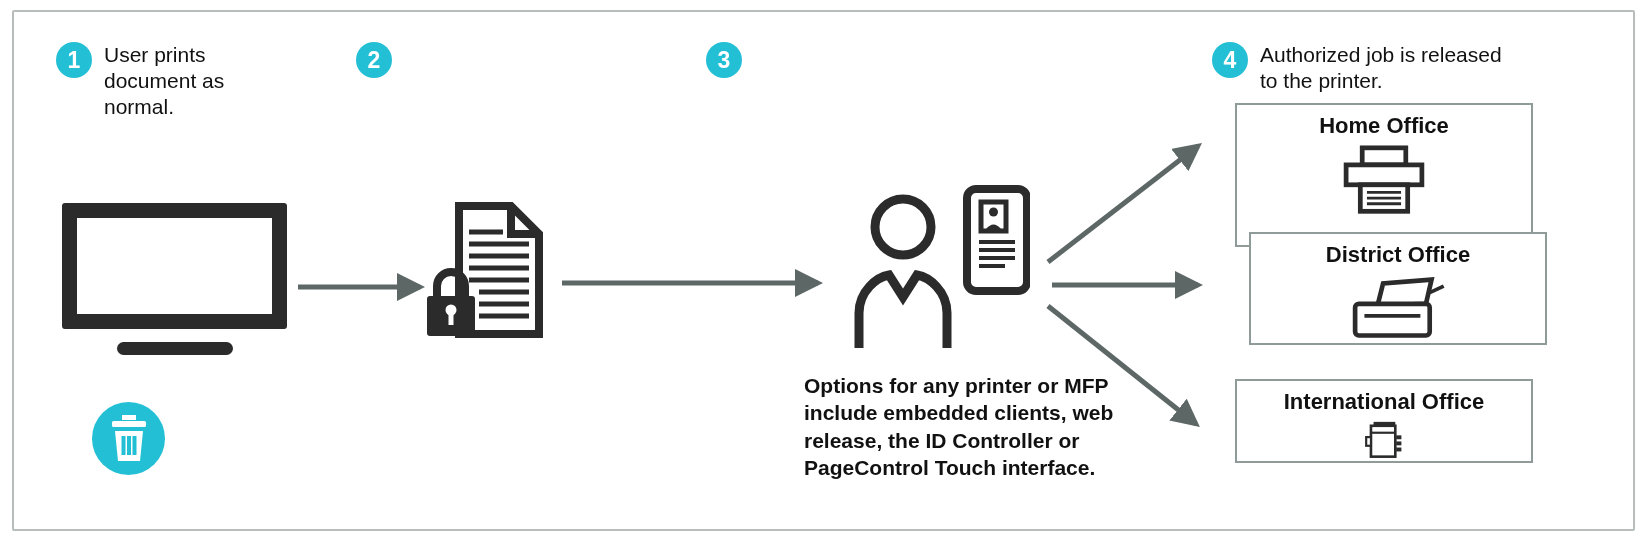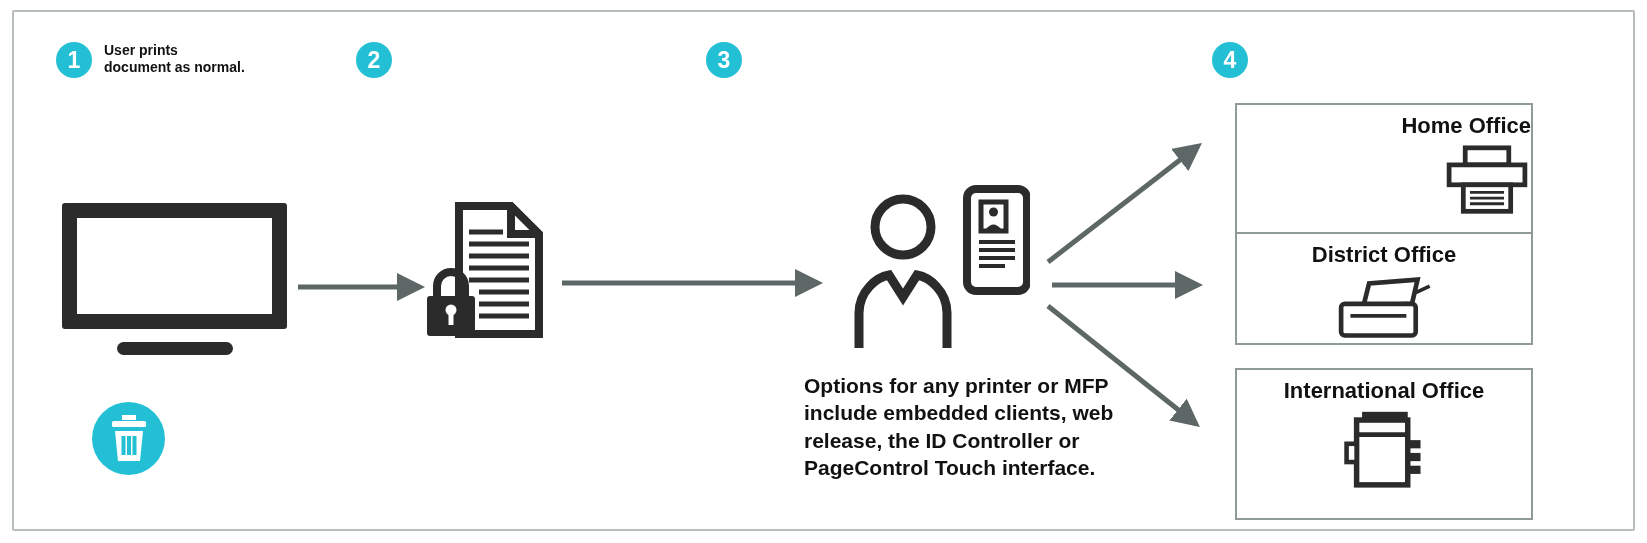--- a/index.html
+++ b/index.html
@@ -39,22 +39,22 @@
     flex:0 0 auto;
     width:36px;height:36px;
     border-radius:50%;
     background:var(--accent);
     color:#ffffff;
     font-size:23px;font-weight:700;
     display:flex;align-items:center;justify-content:center;
     line-height:1;
   }
   .step-text{
-    font-size:14px;
-    font-weight:700;
+    font-size:21px;
+    font-weight:400;
     line-height:1.24;
     color:var(--text);
   }
   .note-text{
     position:absolute;
     font-size:21px;
     font-weight:700;
     line-height:1.3;
     color:var(--text);
   }
@@ -126,20 +126,21 @@
   <div class="step" style="left:356px;top:42px;">
     <span class="badge">2</span>
   </div>
 
   <div class="step" style="left:706px;top:42px;">
     <span class="badge">3</span>
   </div>
 
   <div class="step" style="left:1212px;top:42px;">
     <span class="badge">4</span>
+    <p class="step-text" style="width:252px;">Authorized job is released to the printer.</p>
   </div>
 
   <div class="icon-block" style="left:62px;top:203px;">
     <div class="monitor-screen"></div>
     <div class="monitor-stand"></div>
   </div>
 
   <div class="icon-block" style="left:425px;top:200px;">
     <svg width="130" height="140" viewBox="0 0 130 140">
       <path d="M34 6 h52 l28 28 v100 h-80 z" fill="#ffffff" stroke="currentColor" stroke-width="8" stroke-linejoin="miter"></path>
@@ -184,45 +185,45 @@
     <svg width="40" height="47" viewBox="0 0 40 47">
       <rect x="13" y="0" width="14" height="5" fill="#ffffff"></rect>
       <rect x="3" y="6" width="34" height="6" rx="1.5" fill="#ffffff"></rect>
       <path d="M6 16 h28 l-3 30 h-22 z" fill="#ffffff"></path>
       <rect x="12.5" y="21" width="4" height="19" fill="var(--accent)"></rect>
       <rect x="18" y="21" width="4" height="19" fill="var(--accent)"></rect>
       <rect x="23.5" y="21" width="4" height="19" fill="var(--accent)"></rect>
     </svg>
   </div>
 
-  <div class="office-box" style="top:103px;height:144px;align-items:flex-end;">
+  <div class="office-box" style="top:103px;height:144px;">
     <div class="office-label">Home Office</div>
     <svg class="office-icon" width="88" height="72" viewBox="0 0 88 76">
       <rect x="21" y="3" width="46" height="18" fill="#ffffff" stroke="currentColor" stroke-width="5"></rect>
       <rect x="4" y="21" width="80" height="21" fill="#ffffff" stroke="currentColor" stroke-width="5"></rect>
       <rect x="19" y="42" width="50" height="28" fill="#ffffff" stroke="currentColor" stroke-width="5"></rect>
       <g stroke="currentColor" stroke-width="3">
         <line x1="26" y1="50" x2="62" y2="50"></line>
         <line x1="26" y1="56" x2="62" y2="56"></line>
         <line x1="26" y1="62" x2="62" y2="62"></line>
       </g>
     </svg>
   </div>
 
-  <div class="office-box" style="top:232px;height:113px;">
+  <div class="office-box" style="top:232px;height:113px;margin-left:14px;">
     <div class="office-label">District Office</div>
     <svg class="office-icon" width="104" height="70" viewBox="0 0 104 74">
       <path d="M30 34 L36 10 L88 6 L82 32 z" fill="#ffffff" stroke="currentColor" stroke-width="5"></path>
       <line x1="86" y1="20" x2="101" y2="13" stroke="currentColor" stroke-width="4"></line>
       <rect x="6" y="32" width="80" height="34" rx="4" fill="#ffffff" stroke="currentColor" stroke-width="5"></rect>
       <line x1="16" y1="45" x2="76" y2="45" stroke="currentColor" stroke-width="4"></line>
     </svg>
   </div>
 
-  <div class="office-box" style="top:368px;height:152px;">
+  <div class="office-box" style="top:379px;height:84px;">
     <div class="office-label">International Office</div>
     <svg class="office-icon" width="92" height="84" viewBox="0 0 92 92">
       <rect x="22" y="2" width="50" height="9" fill="currentColor"></rect>
       <rect x="16" y="11" width="56" height="71" fill="#ffffff" stroke="currentColor" stroke-width="6"></rect>
       <line x1="16" y1="27" x2="72" y2="27" stroke="currentColor" stroke-width="5"></line>
       <g fill="currentColor">
         <rect x="74" y="33" width="12" height="9"></rect>
         <rect x="74" y="47" width="12" height="9"></rect>
         <rect x="74" y="61" width="12" height="9"></rect>
       </g>

